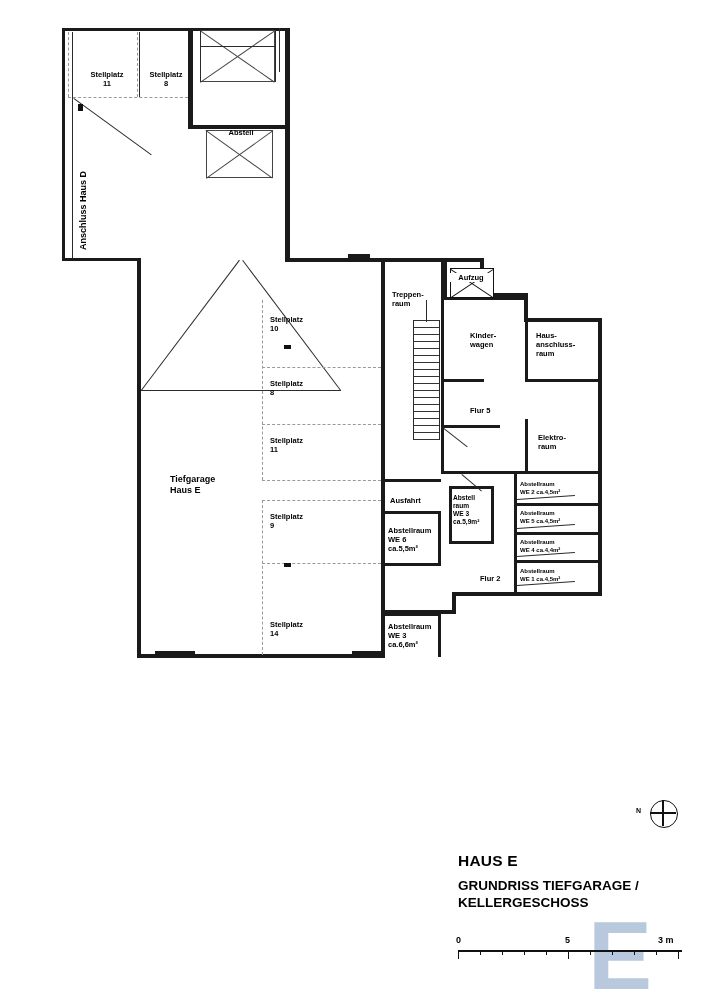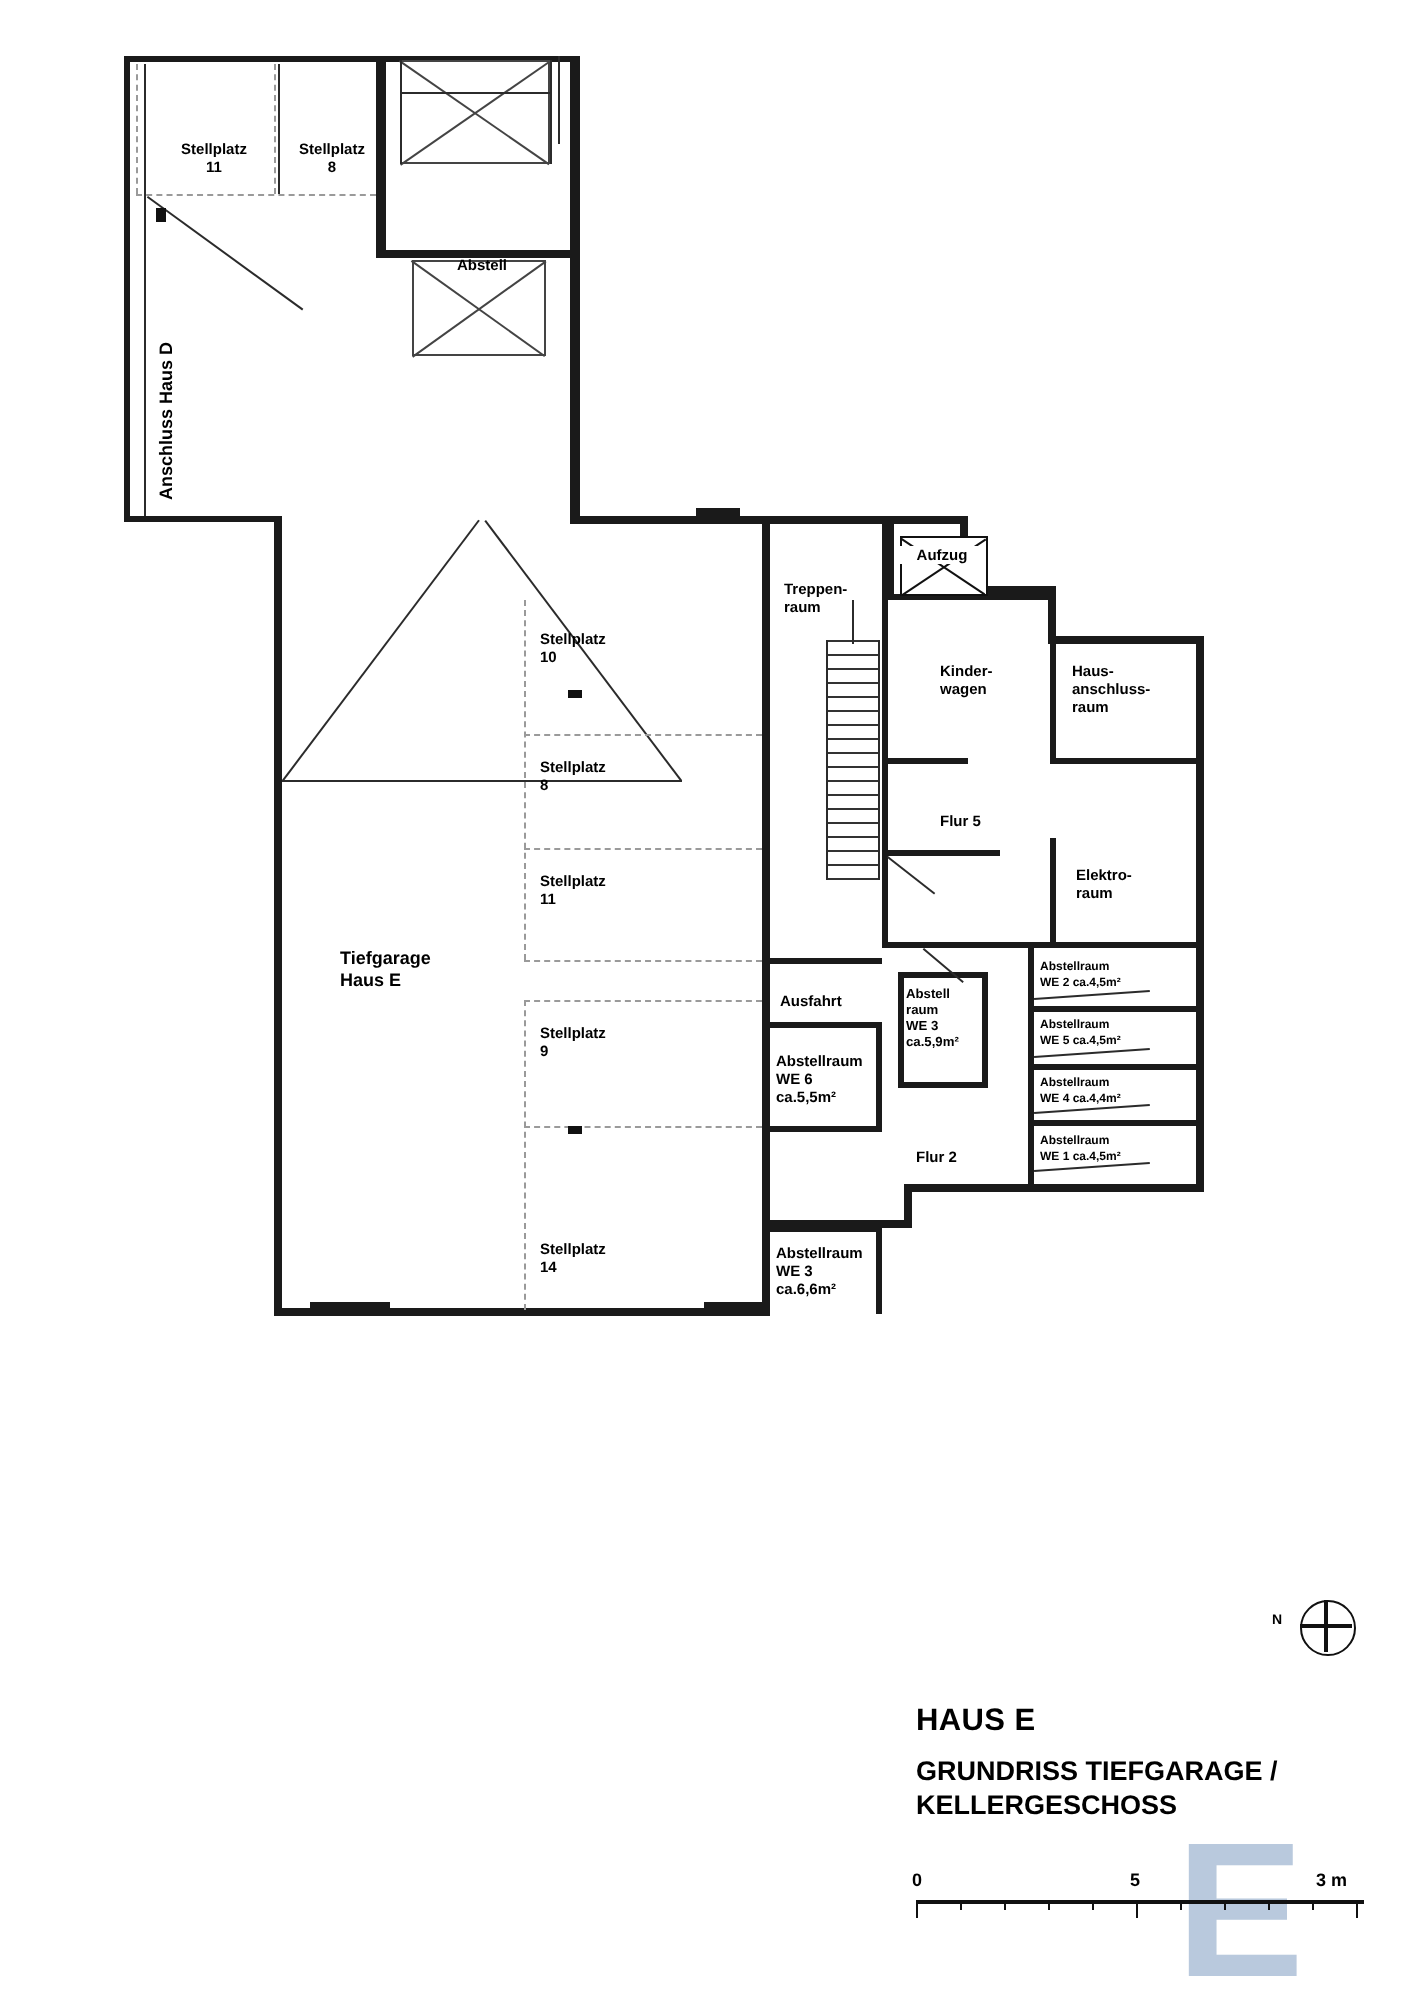--- a/index.html
+++ b/index.html
@@ -217,21 +217,21 @@
     <span>wagen</span>
   </div>
 
   <div class="lbl" style="left:536px;top:331px;width:62px;">
     <span>Haus-</span><br>
     <span>anschluss-</span><br>
     <span>raum</span>
   </div>
 
   <div class="lbl" style="left:470px;top:406px;width:40px;">Flur 5</div>
-  <div class="lbl" style="left:458px;top:574px;width:40px;">Flur 2</div>
+  <div class="lbl" style="left:480px;top:574px;width:40px;">Flur 2</div>
 
   <div class="lbl" style="left:538px;top:433px;width:58px;">
     <span>Elektro-</span><br>
     <span>raum</span>
   </div>
 
   <div class="lbl" style="left:390px;top:496px;width:50px;">Ausfahrt</div>
 
   <div class="lbl" style="left:388px;top:526px;width:52px;">
     <span>Abstellraum</span><br>

